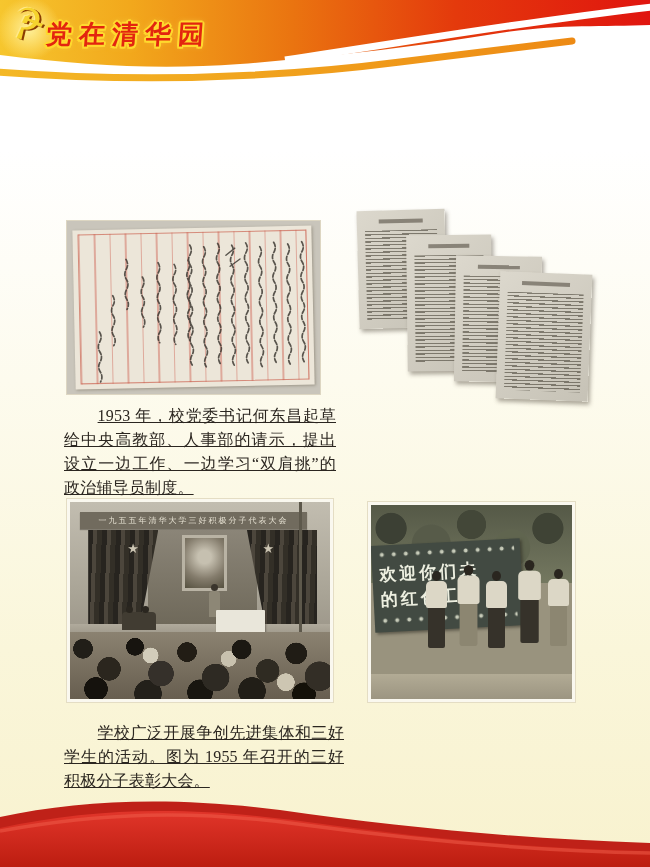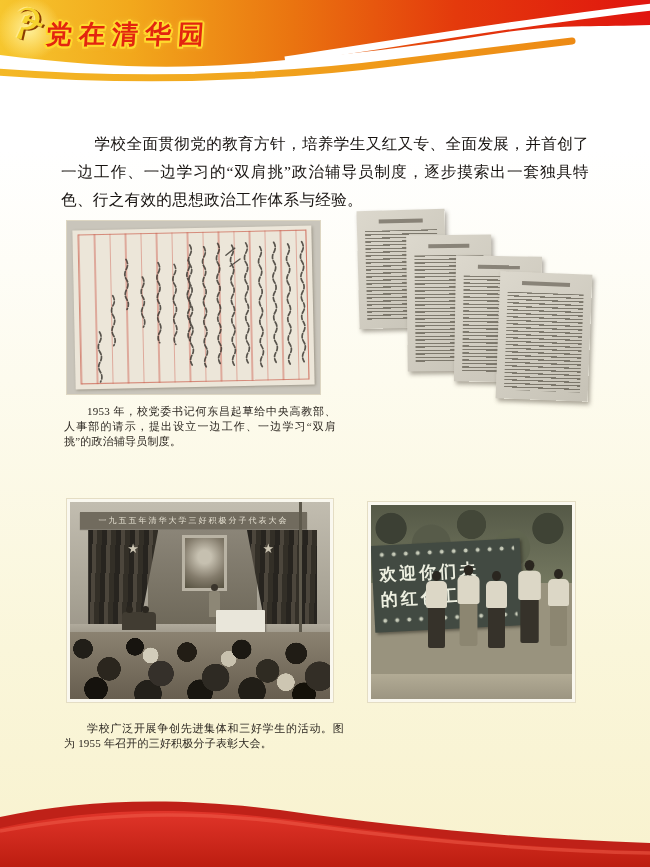--- a/index.html
+++ b/index.html
@@ -17,22 +17,22 @@
         color:#e3250f;transform:skewX(-4deg);white-space:nowrap;
         text-shadow:-2px 0 0 #ffd92e,2px 0 0 #ffd92e,0 -2px 0 #ffd92e,0 2px 0 #ffd92e,
         -1.5px -1.5px 0 #ffd92e,1.5px 1.5px 0 #ffd92e,-1.5px 1.5px 0 #ffd92e,1.5px -1.5px 0 #ffd92e,
         0 0 6px rgba(255,220,80,.8);}
   
   .intro{position:absolute;left:61px;top:114px;width:528px;font-size:15.6px;line-height:28px;
         color:#171310;text-indent:2.15em;text-align:justify;font-weight:500;letter-spacing:.3px;}
   
   figure{margin:0;position:absolute;}
   .photo-frame{box-sizing:border-box;border:3px solid #faf8ef;box-shadow:0 0 0 1px #e4ddc4;}
-  figcaption,.caption{position:absolute;font-size:11px;line-height:15px;color:#2b2620;
-        text-indent:2.1em;text-align:justify;letter-spacing:.2px;}
+  figcaption,.caption{position:absolute;font-size:16px;line-height:24px;color:#2b2620;
+        text-indent:2.1em;text-align:justify;letter-spacing:.2px;text-decoration:underline;}
   
   .photo1{left:67px;top:221px;width:253px;height:173px;background:#c9c5bb;
         box-shadow:0 0 0 1px #ddd6c2;}
   .paper{position:absolute;left:7px;top:7px;right:7px;bottom:7px;background:#ece6d9;
         transform:rotate(-1.2deg);box-shadow:1px 1px 3px rgba(90,80,60,.4);}
   .paper-rule{position:absolute;left:5px;top:4px;right:5px;bottom:5px;
         border:1px solid rgba(201,90,72,.65);
         background:repeating-linear-gradient(90deg,rgba(205,95,80,.45) 0 1px,transparent 1px 15.5px);}
   .handwriting{position:absolute;left:5px;top:4px;width:233px;height:153px;}
   
@@ -159,21 +159,20 @@
       </defs>
       <path d="M0,0 H650 V25 C600,27 560,24 500,33 C420,46 330,57 240,64 C160,70 90,66 0,55 Z" fill="url(#gband)"></path>
       <path d="M285,60 C420,40 520,22 660,6" stroke="#ffffff" stroke-width="7" fill="none"></path>
       <path d="M-2,72 C120,81 260,80 400,62 C470,53 530,46 572,41" stroke="url(#gband2)" stroke-width="7" fill="none" stroke-linecap="round"></path>
     </svg>
     <div class="emblem-glow"></div>
     <span class="emblem">☭</span>
     <div class="title">党在清华园</div>
   </div>
 
-  <p class="intro">学校全面贯彻党的教育方针，培养学生又红又专、全面发展，并首创了一边工作、一边学习的“双肩挑”政治辅导员制度，逐步摸索出一套独具特色、行之有效的思想政治工作体系与经验。</p>
 
   <figure class="photo1">
     <div class="paper">
       <div class="paper-rule"></div>
       <svg class="handwriting" viewBox="0 0 233 153">
         <defs>
           <path id="hw" d="M0,0 q3,5 0,10 q-3,5 0,10 q3,5 0,10 q-3,5 0,10 q3,5 0,10 q-3,5 0,10 q3,5 0,10 q-3,5 0,10 q3,5 0,10 q-3,5 0,10 q3,5 0,10 q-3,5 0,10"></path>
           <path id="hwm" d="M0,0 q3,5 0,10 q-3,5 0,10 q3,5 0,10 q-3,5 0,10 q3,5 0,10 q-3,5 0,10 q3,5 0,10 q-3,5 0,10"></path>
           <path id="hws" d="M0,0 q3,5 0,10 q-3,5 0,10 q3,5 0,10 q-3,5 0,10 q3,5 0,10"></path>
         </defs>

